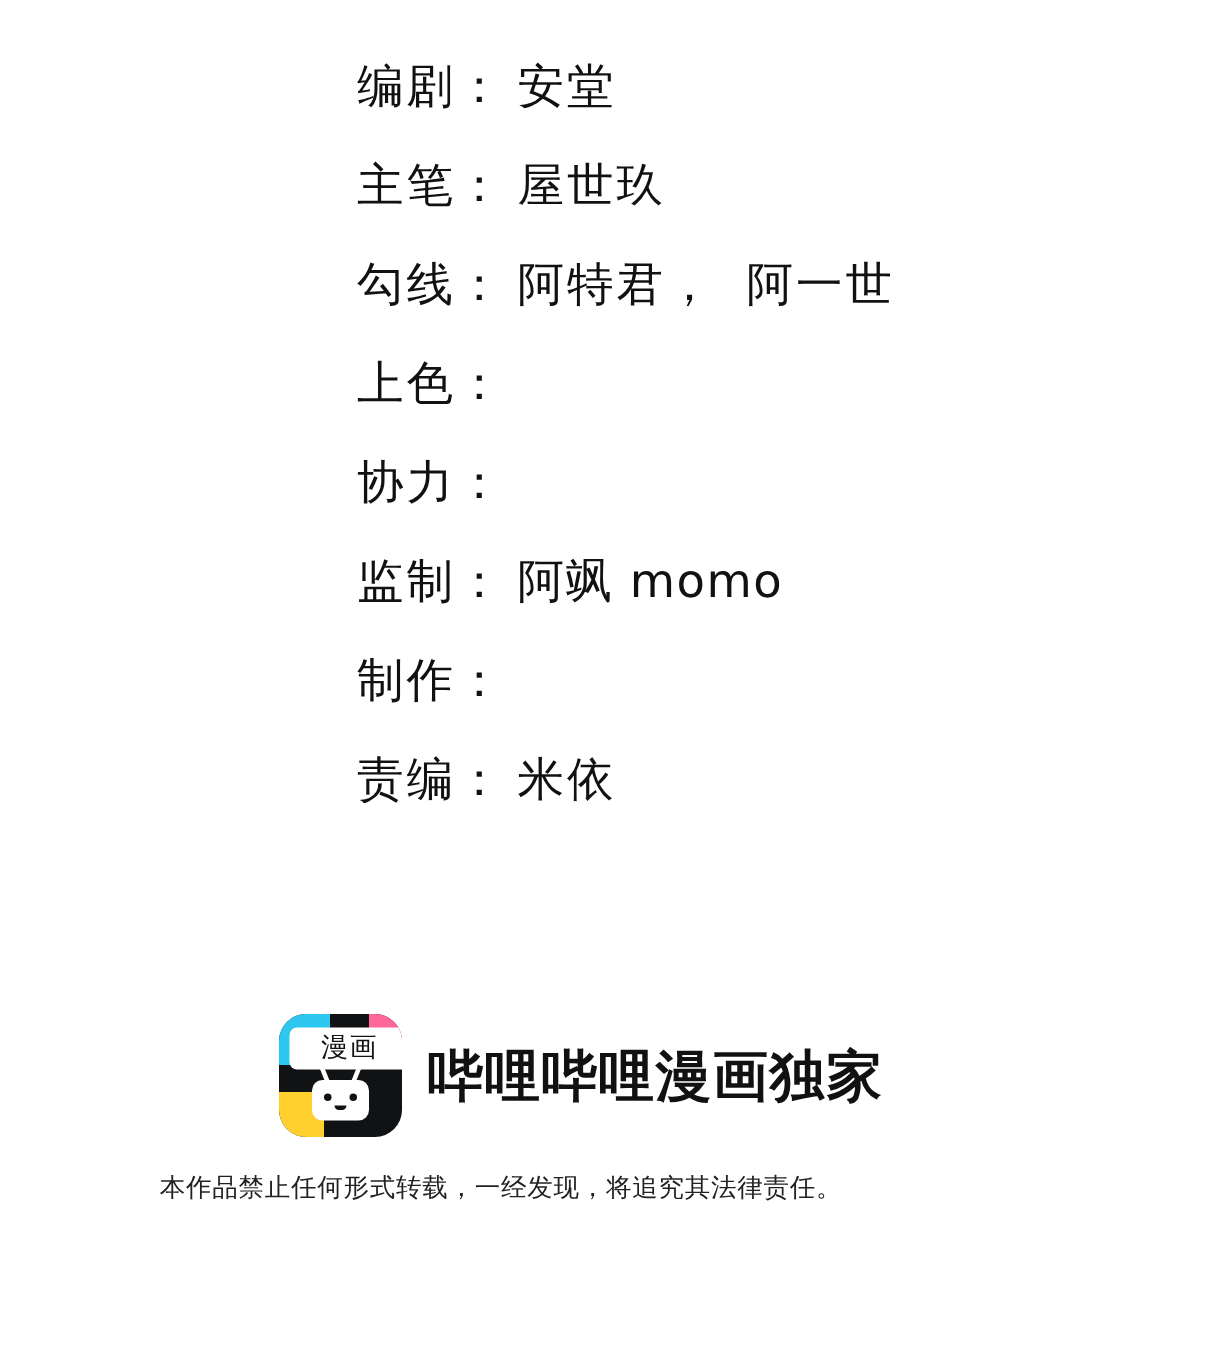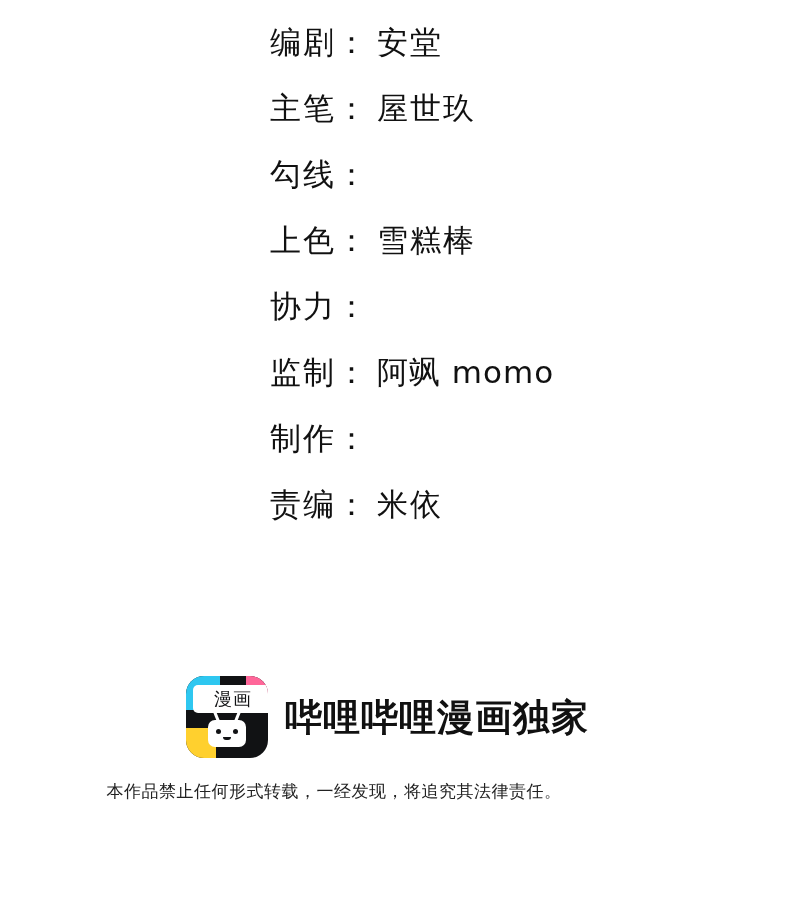--- a/index.html
+++ b/index.html
@@ -20,23 +20,22 @@
     width: 810px;
     height: 912px;
     position: relative;
     background: #ffffff;
   }
 
   
   .credits {
     position: absolute;
     left: 238px;
-    top: 22px;
+    top: 37px;
     width: 520px;
-    margin-left: 32px;
   }
   .credit-row {
     display: flex;
     align-items: baseline;
     height: 66px;
     white-space: nowrap;
   }
   .credit-role {
     font-size: 31px;
     letter-spacing: 2px;
@@ -186,25 +185,25 @@
         <span class="credit-name">安堂</span>
       </div>
       <div class="credit-row">
         <span class="credit-role">主笔</span>
         <span class="credit-colon">：</span>
         <span class="credit-name">屋世玖</span>
       </div>
       <div class="credit-row">
         <span class="credit-role">勾线</span>
         <span class="credit-colon">：</span>
+        <span class="credit-name">阿特君， 阿一世</span>
       </div>
       <div class="credit-row">
         <span class="credit-role">上色</span>
         <span class="credit-colon">：</span>
-        <span class="credit-name">雪糕棒</span>
       </div>
       <div class="credit-row">
         <span class="credit-role">协力</span>
         <span class="credit-colon">：</span>
       </div>
       <div class="credit-row">
         <span class="credit-role">监制</span>
         <span class="credit-colon">：</span>
         <span class="credit-name latin">阿飒  momo</span>
       </div>

